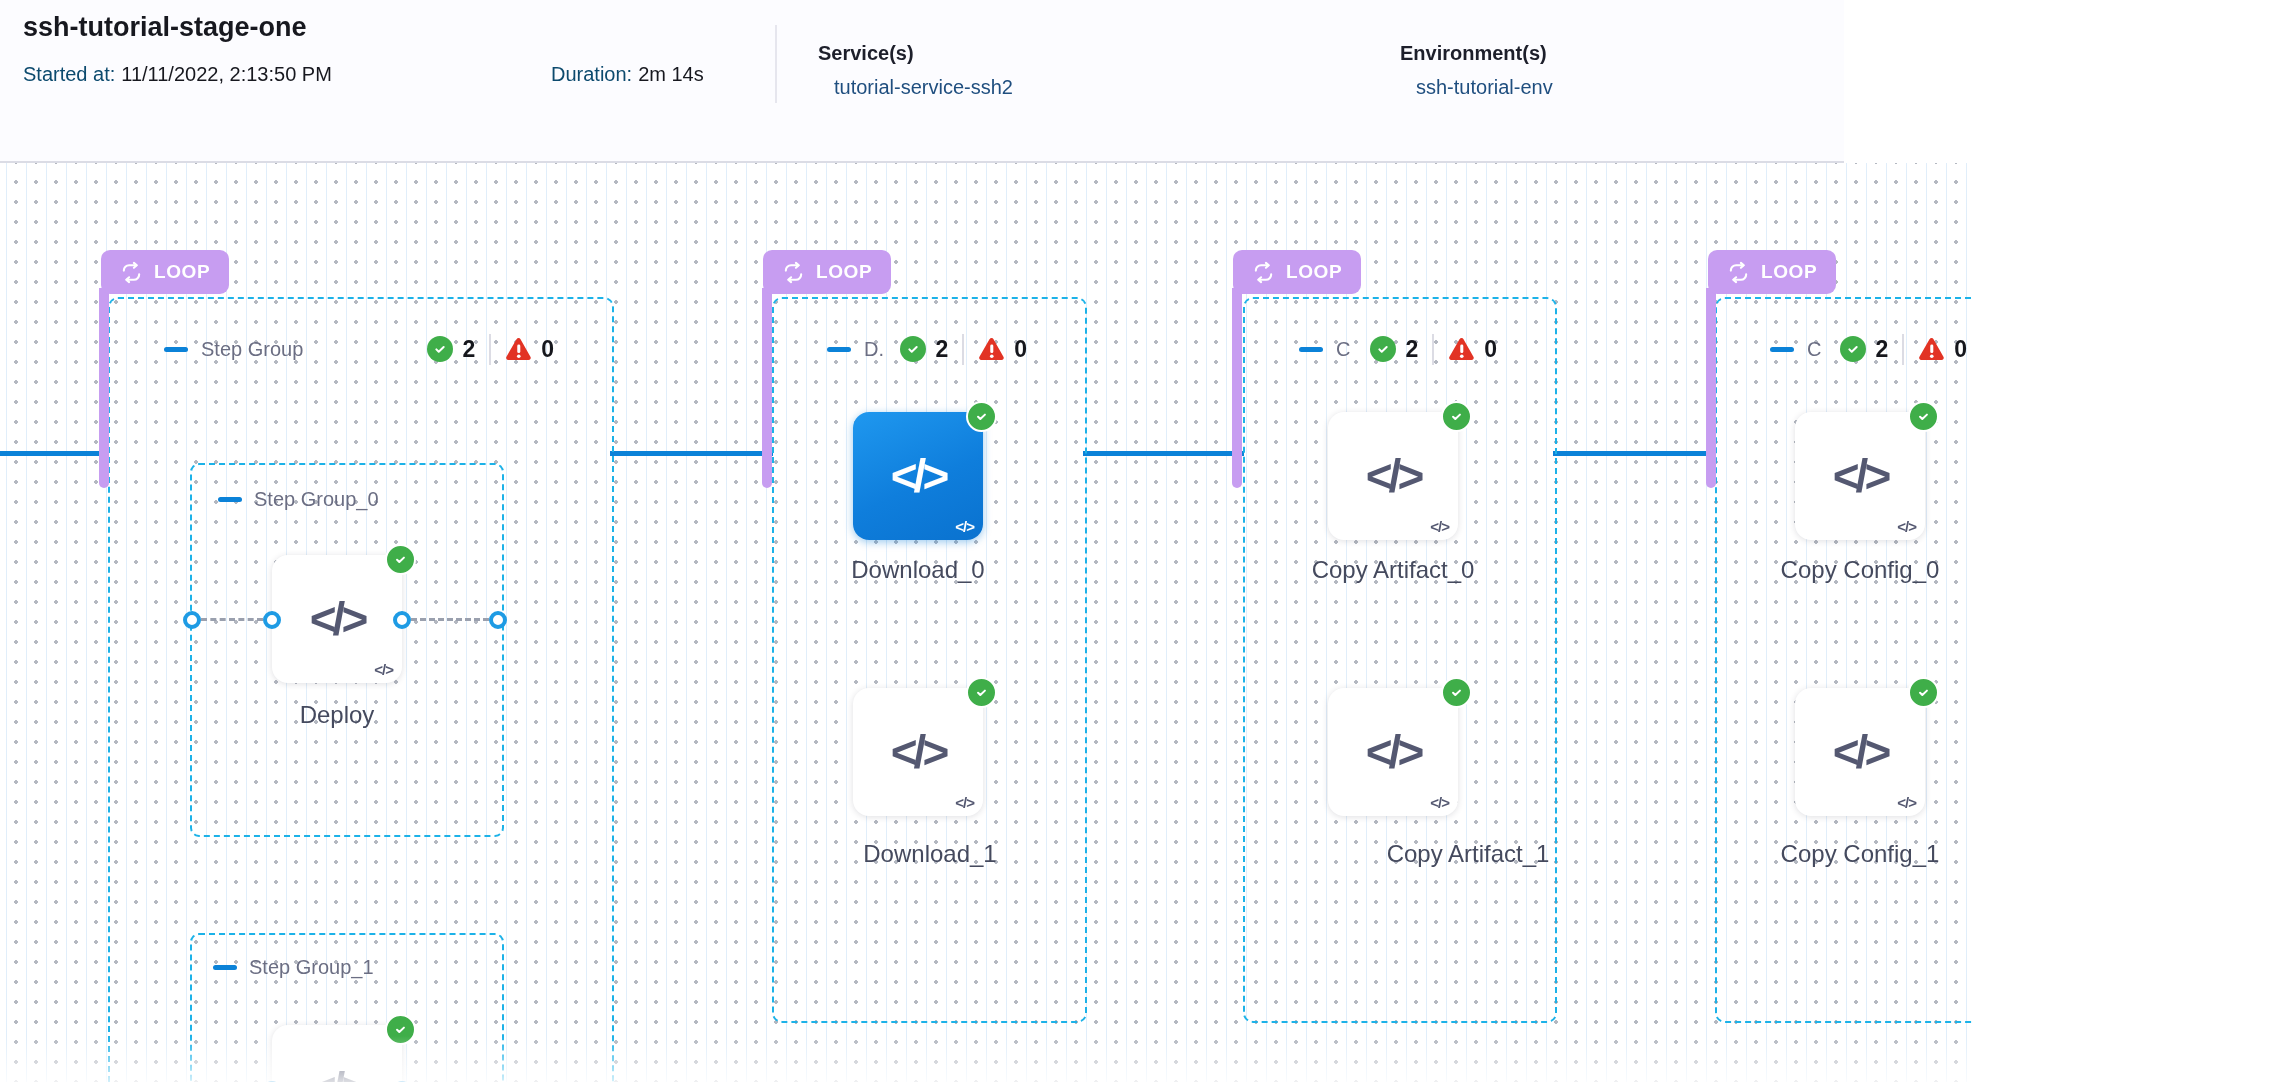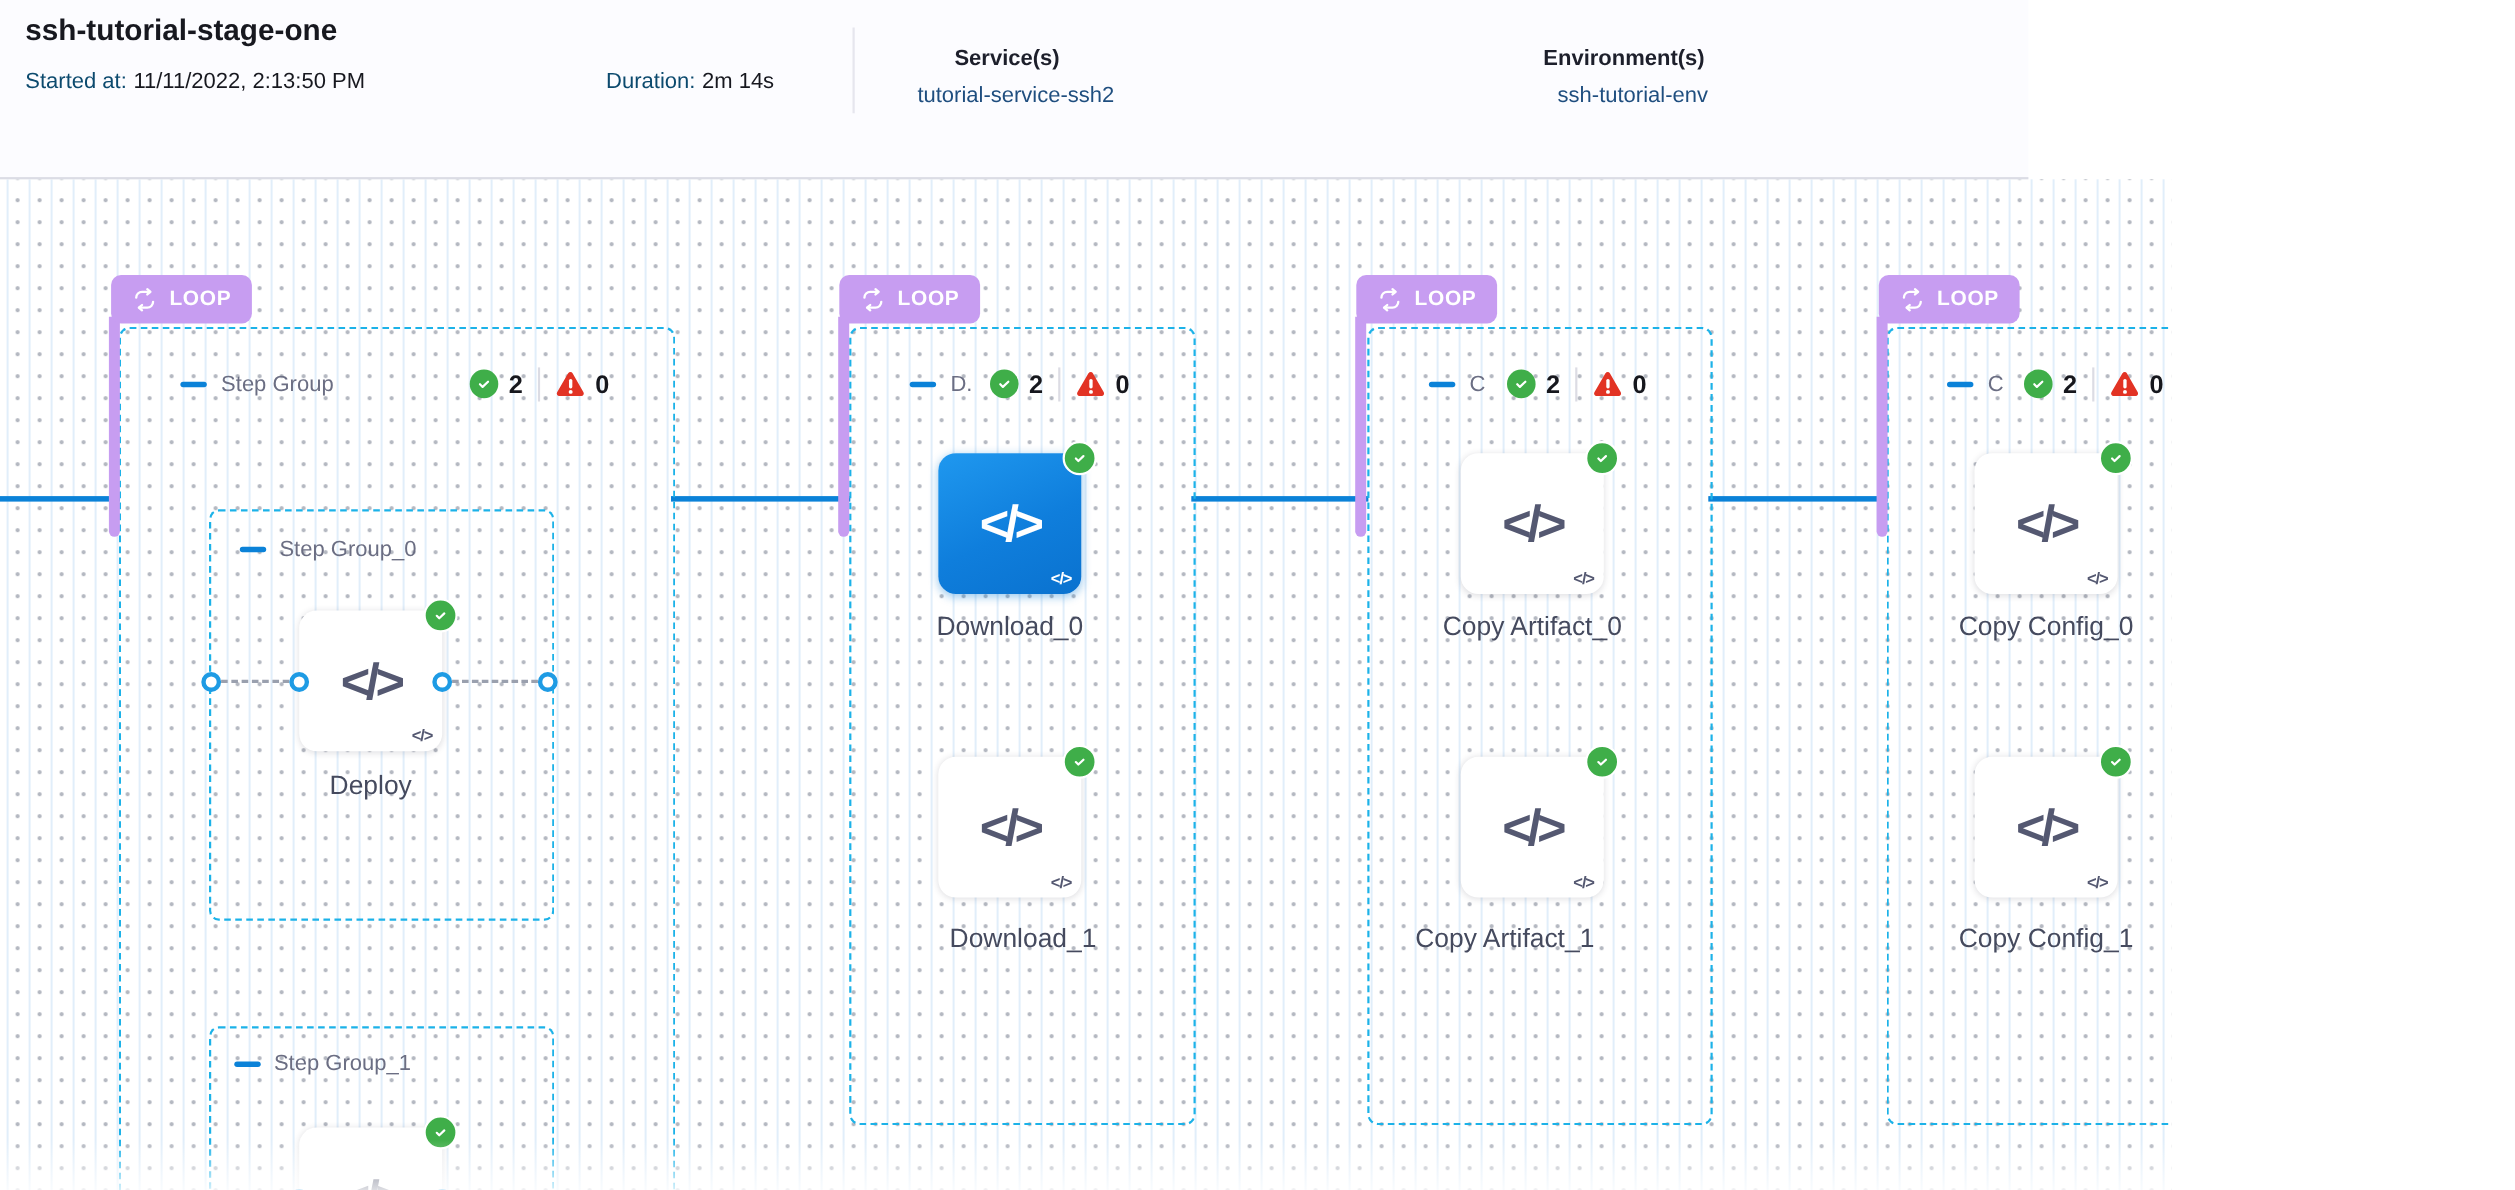--- a/index.html
+++ b/index.html
@@ -6,21 +6,21 @@
   body{width:2286px;height:1082px;overflow:hidden;font-family:"Liberation Sans",sans-serif;background:#fff;}
   #app{position:relative;width:2286px;height:1082px;overflow:hidden;}
 
   
   #header{position:absolute;left:0;top:0;width:1844px;height:161px;background:#fcfcff;border-bottom:2px solid #dbdce5;z-index:5;}
   .stage-title{position:absolute;left:23px;top:12px;font-size:27px;font-weight:700;color:#17181f;}
   .meta{position:absolute;top:63px;font-size:20px;white-space:nowrap;}
   .meta .lbl{color:#0c4a6e;}
   .meta .val{color:#17181f;margin-left:6px;}
   .hdr-divider{position:absolute;left:775px;top:25px;width:2px;height:78px;background:#e6e6ee;}
-  .hdr-block{position:absolute;top:42px;text-align:center;}
+  .hdr-block{position:absolute;top:42px;}
   .hdr-block .blbl{font-size:20px;font-weight:700;color:#1d1f2b;}
   .hdr-block .blink{font-size:20px;color:#1f4e7f;margin-top:11px;cursor:pointer;margin-left:16px;}
 
   
   #canvas{position:absolute;left:0;top:163px;width:1974px;height:919px;overflow:hidden;
     background-color:#ffffff;
     background-image:
       radial-gradient(circle,#b4b8c1 1.6px,rgba(180,184,193,0) 2.1px),
       linear-gradient(90deg,rgba(200,224,246,.55) 1.5px,rgba(200,224,246,0) 1.5px);
     background-size:20px 20px,20px 20px;
@@ -272,21 +272,21 @@
     <div class="node-label" style="left:1283px;top:393px;">Copy Artifact_0</div>
     <div class="node-card" style="left:1328px;top:525px;">
       <span class="code">&lt;/&gt;</span>
       <span class="corner-code">&lt;/&gt;</span>
     </div>
     <div class="check-badge" style="left:1441px;top:514px;">
         <svg width="15" height="15" viewBox="0 0 24 24">
           <path d="M6.5 12.5 l3.6 3.6 L17.5 9" stroke="#fff" stroke-width="3.2" fill="none" stroke-linecap="round" stroke-linejoin="round"></path>
         </svg>
       </div>
-    <div class="node-label" style="left:1258px;top:677px;">Copy Artifact_1</div>
+    <div class="node-label" style="left:1358px;top:677px;">Copy Artifact_1</div>
 
     <div class="loop-tail" style="left:1706px;"></div>
     <div class="group-box" style="left:1715px;top:134px;width:307px;height:722px;"></div>
     <div class="loop-badge" style="left:1708px;top:87px;">
       <svg width="23" height="23" viewBox="0 0 24 24">
           <g stroke="#fff" stroke-width="2.2" fill="none" stroke-linecap="round" stroke-linejoin="round">
             <path d="M17 4.5 H9.5 A5.5 5.5 0 0 0 4 10"></path>
             <path d="M7 19.5 h7.5 A5.5 5.5 0 0 0 20 14"></path>
             <path d="M14.5 2 L17.5 4.5 L14.5 7"></path>
             <path d="M9.5 17 L6.5 19.5 L9.5 22"></path>

